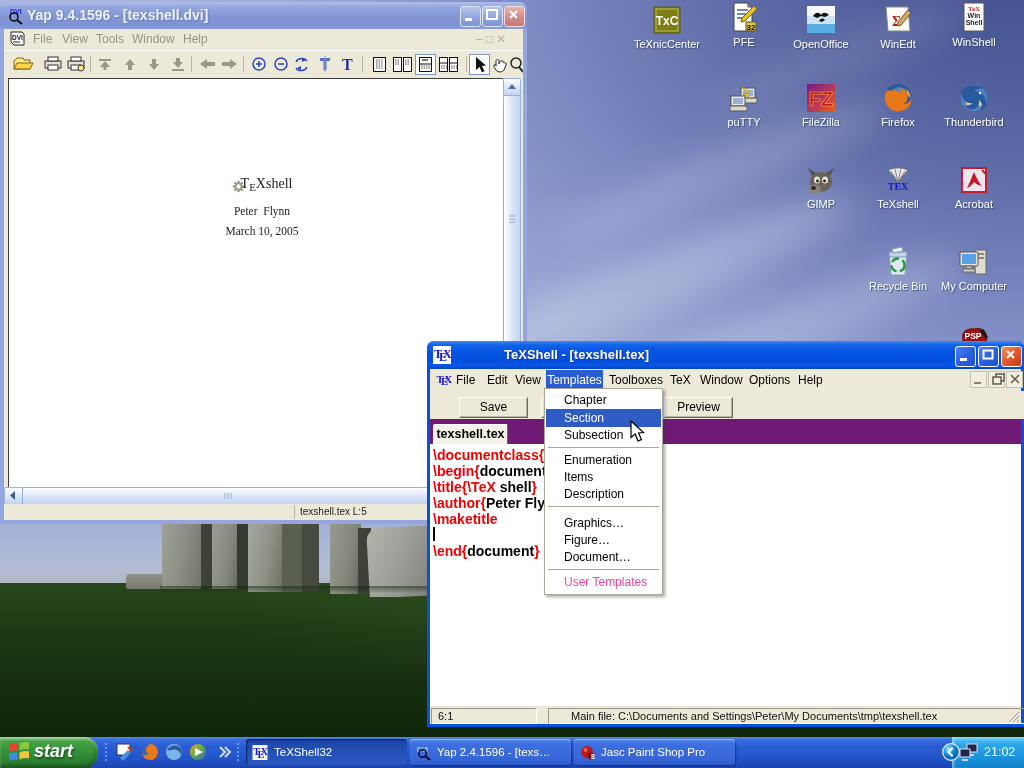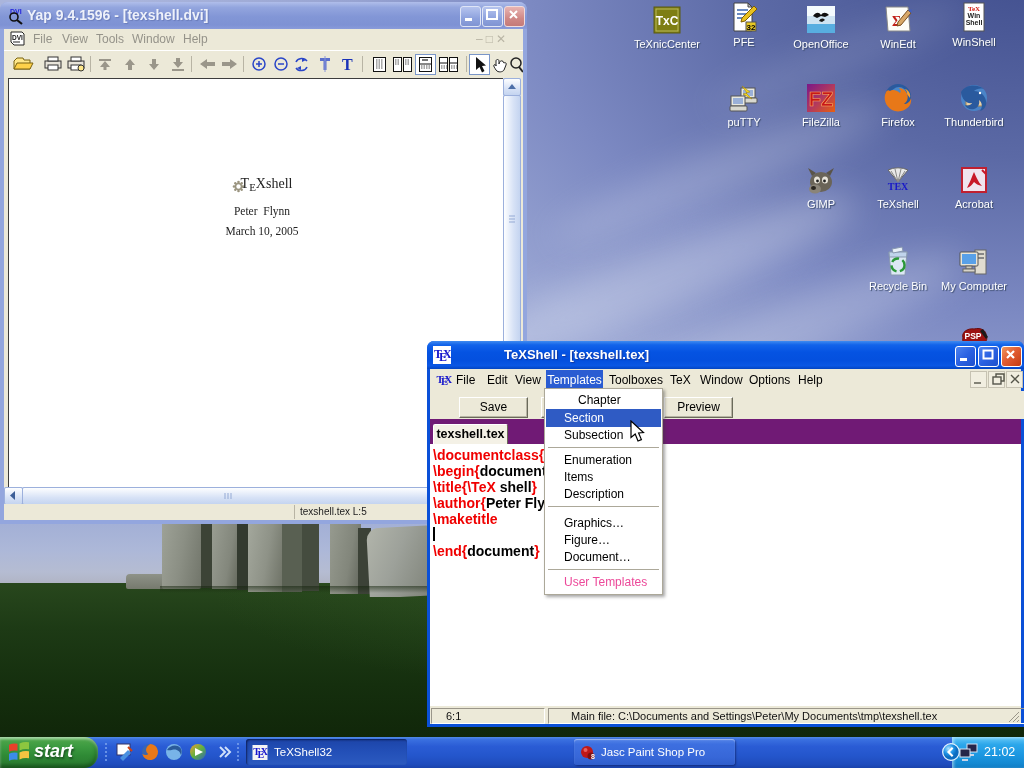--- a/index.html
+++ b/index.html
@@ -428,30 +428,30 @@
  <div id="tex-edit" style="position:absolute;left:3px;top:103px;width:591px;height:262px;background:#fff;font-weight:bold;font-size:14px;line-height:16px;white-space:pre;">
   <div style="position:absolute;left:3px;top:3px;color:#f00000;">\documentclass{<span style="color:#000;">art</span></div>
   <div style="position:absolute;left:3px;top:19px;color:#f00000;">\begin{<span style="color:#000;">document</span>}</div>
   <div style="position:absolute;left:3px;top:35px;color:#f00000;">\title{\TeX <span style="color:#000;">shell</span>}</div>
   <div style="position:absolute;left:3px;top:51px;color:#f00000;">\author{<span style="color:#000;">Peter Flynn</span></div>
   <div style="position:absolute;left:3px;top:67px;color:#f00000;">\maketitle</div>
   <div style="position:absolute;left:3px;top:83px;width:1.5px;height:14px;background:#000;"></div>
   <div style="position:absolute;left:3px;top:99px;color:#f00000;">\end{<span style="color:#000;">document</span>}</div>
  </div>
  <div id="tex-status" style="position:absolute;left:3px;top:365px;width:591px;height:18px;background:#ece9d8;font-size:11px;color:#111;">
-  <div style="position:absolute;left:1px;top:2px;width:98px;height:14px;border:1px solid;border-color:#9a968a #fff #fff #9a968a;line-height:14px;padding-left:14px;">6:1</div>
+  <div style="position:absolute;left:1px;top:2px;width:98px;height:14px;border:1px solid;border-color:#9a968a #fff #fff #9a968a;line-height:14px;padding-left:6px;">6:1</div>
   <div style="position:absolute;left:118px;top:2px;width:478px;height:14px;border:1px solid;border-color:#9a968a #fff #fff #9a968a;line-height:14px;padding-left:22px;">Main file: C:\Documents and Settings\Peter\My Documents\tmp\texshell.tex</div>
   <svg width="12" height="12" style="position:absolute;left:578px;top:5px;">
         <path d="M11 1 L1 11 M11 5 L5 11 M11 9 L9 11" stroke="#9a968a"></path>
       </svg>
  </div>
 </div>
 
 <div id="menu-pop" style="position:absolute;left:544px;top:388px;width:117px;height:205px;background:#fff;border:1px solid #aca899;box-shadow:2px 2px 3px rgba(60,60,60,.45);font-size:12px;color:#000;z-index:30;">
- <div style="position:absolute;left:1px;top:3px;width:115px;height:17px;line-height:17px;padding-left:32px;box-sizing:border-box;">Chapter</div>
+ <div style="position:absolute;left:1px;top:3px;width:115px;height:17px;line-height:17px;padding-left:18px;box-sizing:border-box;">Chapter</div>
  <div style="position:absolute;left:1px;top:20px;width:115px;height:18px;line-height:18px;padding-left:18px;box-sizing:border-box;background:#2f5bc4;color:#fff;">Section</div>
  <div style="position:absolute;left:1px;top:38px;width:115px;height:17px;line-height:17px;padding-left:18px;box-sizing:border-box;">Subsection</div>
  <div style="position:absolute;left:3px;top:58px;width:111px;height:1px;background:#aca899;"></div>
  <div style="position:absolute;left:1px;top:63px;width:115px;height:17px;line-height:17px;padding-left:18px;box-sizing:border-box;">Enumeration</div>
  <div style="position:absolute;left:1px;top:80px;width:115px;height:17px;line-height:17px;padding-left:18px;box-sizing:border-box;">Items</div>
  <div style="position:absolute;left:1px;top:97px;width:115px;height:17px;line-height:17px;padding-left:18px;box-sizing:border-box;">Description</div>
  <div style="position:absolute;left:3px;top:117px;width:111px;height:1px;background:#aca899;"></div>
  <div style="position:absolute;left:1px;top:126px;width:115px;height:17px;line-height:17px;padding-left:18px;box-sizing:border-box;">Graphics…</div>
  <div style="position:absolute;left:1px;top:143px;width:115px;height:17px;line-height:17px;padding-left:18px;box-sizing:border-box;">Figure…</div>
  <div style="position:absolute;left:1px;top:160px;width:115px;height:17px;line-height:17px;padding-left:18px;box-sizing:border-box;">Document…</div>
@@ -515,20 +515,29 @@
 
  <div style="position:absolute;left:246px;top:2px;width:161px;height:26px;border-radius:3px;
    background:linear-gradient(180deg,#1c44a8 0%,#2350b8 50%,#2c5ac0 100%);box-shadow:inset 1px 1px 2px rgba(0,0,30,.6);color:#fff;font-size:11.5px;">
   <svg width="16" height="15" viewBox="0 0 18 18" style="position:absolute;left:6px;top:6px;">
    <rect x="0" y="0" width="18" height="18" fill="#f4f4f4"></rect>
    <text x="1" y="12" font-size="12" font-weight="bold" fill="#1515cc" font-family="Liberation Serif">T</text>
    <text x="6" y="15" font-size="12" font-weight="bold" fill="#1515cc" font-family="Liberation Serif">E</text>
    <text x="10" y="12" font-size="12" font-weight="bold" fill="#1515cc" font-family="Liberation Serif">X</text>
   </svg>
   <span style="position:absolute;left:28px;top:7px;">TeXShell32</span>
+ </div>
+ <div style="position:absolute;left:410px;top:2px;width:161px;height:26px;border-radius:3px;
+   background:linear-gradient(180deg,#5585e8 0%,#3d6fe0 20%,#3767d8 70%,#2f5dcc 100%);box-shadow:inset 0 1px 1px rgba(255,255,255,.45), 1px 1px 2px rgba(0,0,40,.4);color:#fff;font-size:11.5px;">
+  <svg width="17" height="17" viewBox="0 0 18 18" style="position:absolute;left:5px;top:5px;">
+   <text x="2" y="8" font-size="7" font-weight="bold" fill="#9adcff" font-family="Liberation Sans">DVI</text>
+   <circle cx="8" cy="10" r="4" fill="none" stroke="#0a0a30" stroke-width="1.6"></circle>
+   <path d="M11 13 L16 17" stroke="#0a0a30" stroke-width="2.2"></path>
+  </svg>
+  <span style="position:absolute;left:27px;top:7px;">Yap 2.4.1596 - [texs…</span>
  </div>
  <div style="position:absolute;left:574px;top:2px;width:161px;height:26px;border-radius:3px;
    background:linear-gradient(180deg,#5585e8 0%,#3d6fe0 20%,#3767d8 70%,#2f5dcc 100%);box-shadow:inset 0 1px 1px rgba(255,255,255,.45), 1px 1px 2px rgba(0,0,40,.4);color:#fff;font-size:11.5px;">
   <svg width="16" height="16" viewBox="0 0 16 16" style="position:absolute;left:6px;top:5px;">
    <circle cx="7" cy="8" r="6" fill="#c01818"></circle>
    <circle cx="5.5" cy="6" r="2" fill="#e86060"></circle>
    <circle cx="11" cy="12" r="3.5" fill="#801010"></circle>
    <text x="11" y="15" font-size="7" font-weight="bold" fill="#fff" font-family="Liberation Sans">8</text>
   </svg>
   <span style="position:absolute;left:27px;top:7px;">Jasc Paint Shop Pro</span>

